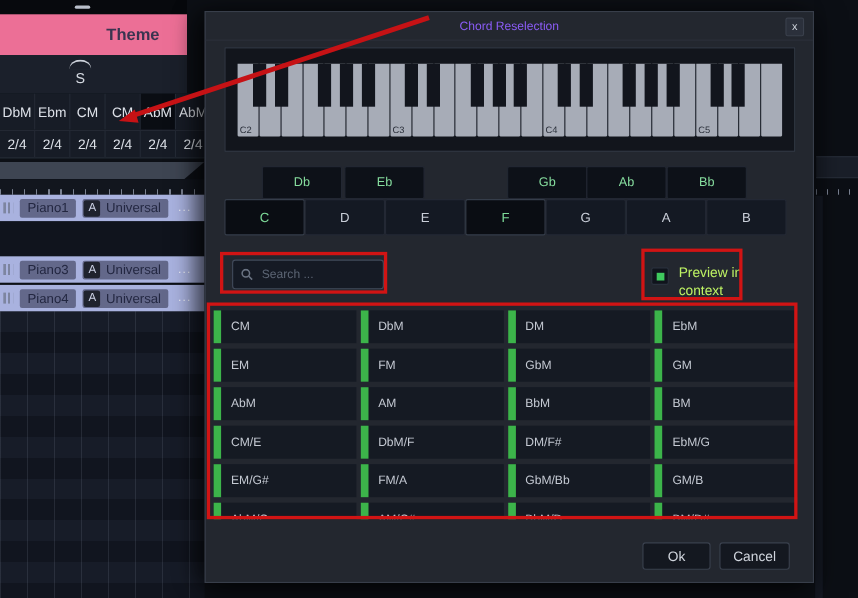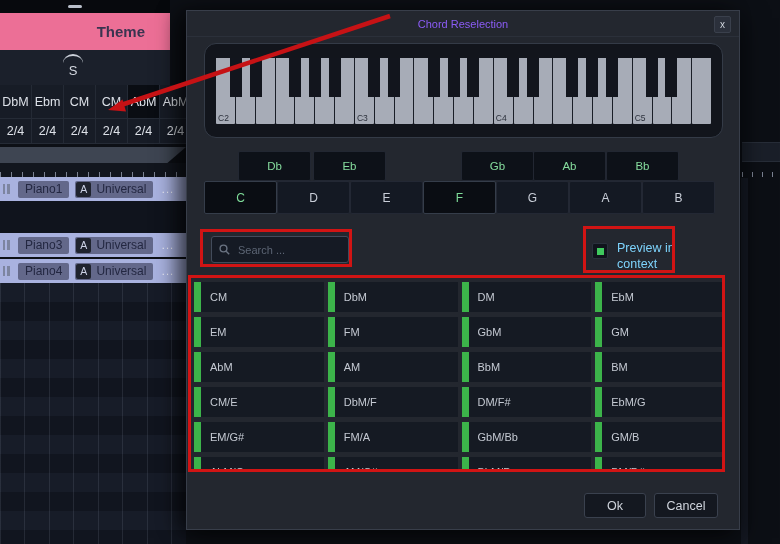--- a/index.html
+++ b/index.html
@@ -50,42 +50,42 @@
       background-size:100% 5px;background-repeat:no-repeat;background-position:0 100%;}
   .right-scroll{left:741px;top:178px;width:7px;height:366px;background:#151923;}
 
   
   .dialog{left:186px;top:10px;width:554px;height:520px;background:#23272f;border:1px solid #383e4a;z-index:20;
           box-shadow:-10px 0 18px rgba(0,0,0,.45),0 8px 26px rgba(0,0,0,.6);}
   .title-bar{left:0;top:0;width:100%;height:26px;border-bottom:1px solid #2b303a;}
   .dlg-title{width:100%;text-align:center;line-height:26px;color:#8b5cf6;font-size:11px;}
   .close-btn{right:8px;top:5px;width:17px;height:17px;background:#2b303b;border:1px solid #3a404c;border-radius:2px;
              color:#cfd4dc;font-size:10px;display:flex;align-items:center;justify-content:center;cursor:default;}
-  .kb-panel{left:17px;top:32px;width:519px;height:95px;background:#12151c;border:1px solid #343b47;border-radius:12px;}
+  .kb-panel{left:17px;top:32px;width:519px;height:95px;background:#12151c;border:1px solid #343b47;border-radius:0;}
   .kb-keys{left:11px;top:14px;width:495px;height:66px;background:#1a1e27;display:flex;gap:1px;position:absolute;}
   .wkey{flex:1 1 0;background:#a7acb7;position:relative;border-radius:0 0 1px 1px;}
   .octlab{position:absolute;left:2px;bottom:1px;font-size:8.5px;color:#2b303b;}
   .bkey{position:absolute;top:0;width:12px;height:39px;background:#12151d;z-index:2;}
   .note-row{left:0;width:100%;position:absolute;}
   .nbtn{position:absolute;top:0;width:71px;display:flex;align-items:center;justify-content:center;
         border-radius:2px;font-size:11.5px;}
   .black-note{height:28px;background:#0d1118;border:1px solid #222732;color:#86dd9e;}
   .white-note{height:31px;background:#141923;border:1px solid #232834;color:#c9ced8;font-size:12px;}
   .white-note.active{background:#0a0d13;border-color:#353d4a;color:#7edb99;}
   .search-box{left:24px;top:225px;width:138px;height:27px;background:#151a24;border:1px solid #424b5b;border-radius:3px;
               display:flex;align-items:center;padding:0 7px;gap:6px;}
   .search-box input{flex:1;min-width:0;background:transparent;border:0;outline:none;color:#9aa2b0;font-size:11px;
                     font-family:"Liberation Sans",sans-serif;}
   .search-box input::placeholder{color:#5c6574;}
   .mag{width:11px;height:11px;flex:none;}
   .preview-group{left:405px;top:229px;width:95px;display:flex;gap:9px;align-items:flex-start;}
   .checkbox{width:14px;height:14px;margin-top:3px;background:#10141c;border:1px solid #2a313d;border-radius:2px;
             display:flex;align-items:center;justify-content:center;flex:none;}
   .check-fill{width:7px;height:7px;background:#3fc95e;}
-  .preview-label{color:#7dd3fc;font-size:12.5px;line-height:1.3;text-align:left;}
+  .preview-label{color:#bef264;font-size:12.5px;line-height:1.3;text-align:left;}
   .chord-grid{left:7px;top:271px;width:531px;height:190px;overflow:hidden;display:grid;
               grid-template-columns:repeat(4,1fr);grid-auto-rows:30px;gap:5px 4px;}
   .chord-cell{background:#151a23;display:flex;align-items:stretch;}
   .cbar{width:7px;flex:none;background:#3cb44a;}
   .clabel{display:flex;align-items:center;padding-left:9px;color:#c5cad3;font-size:11px;}
   .dlg-btn{top:482px;height:25px;background:#141820;border:1px solid #3a414e;border-radius:3px;
            color:#d0d5dd;font-size:12.5px;display:flex;align-items:center;justify-content:center;}
   .ok-btn{left:397px;width:62px;}
   .cancel-btn{left:467px;width:64px;}
 

